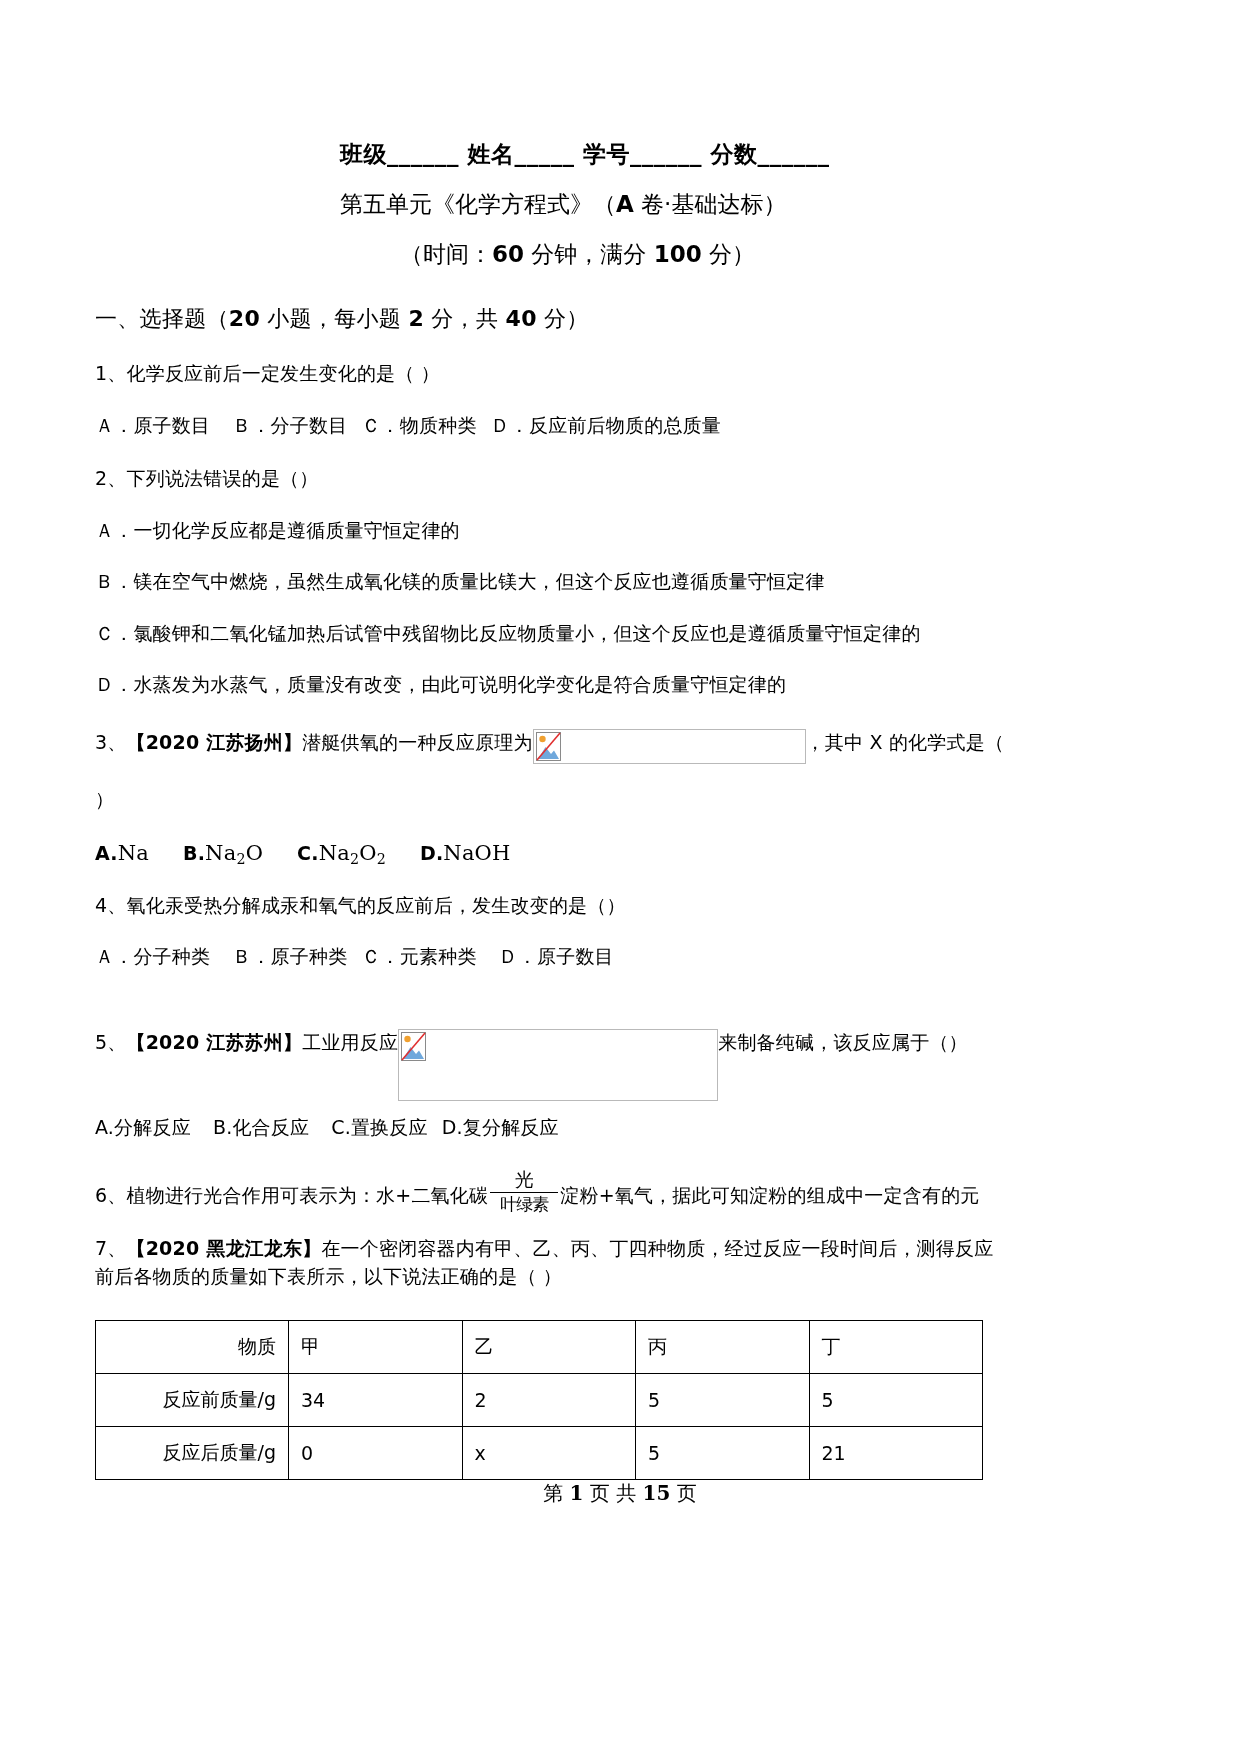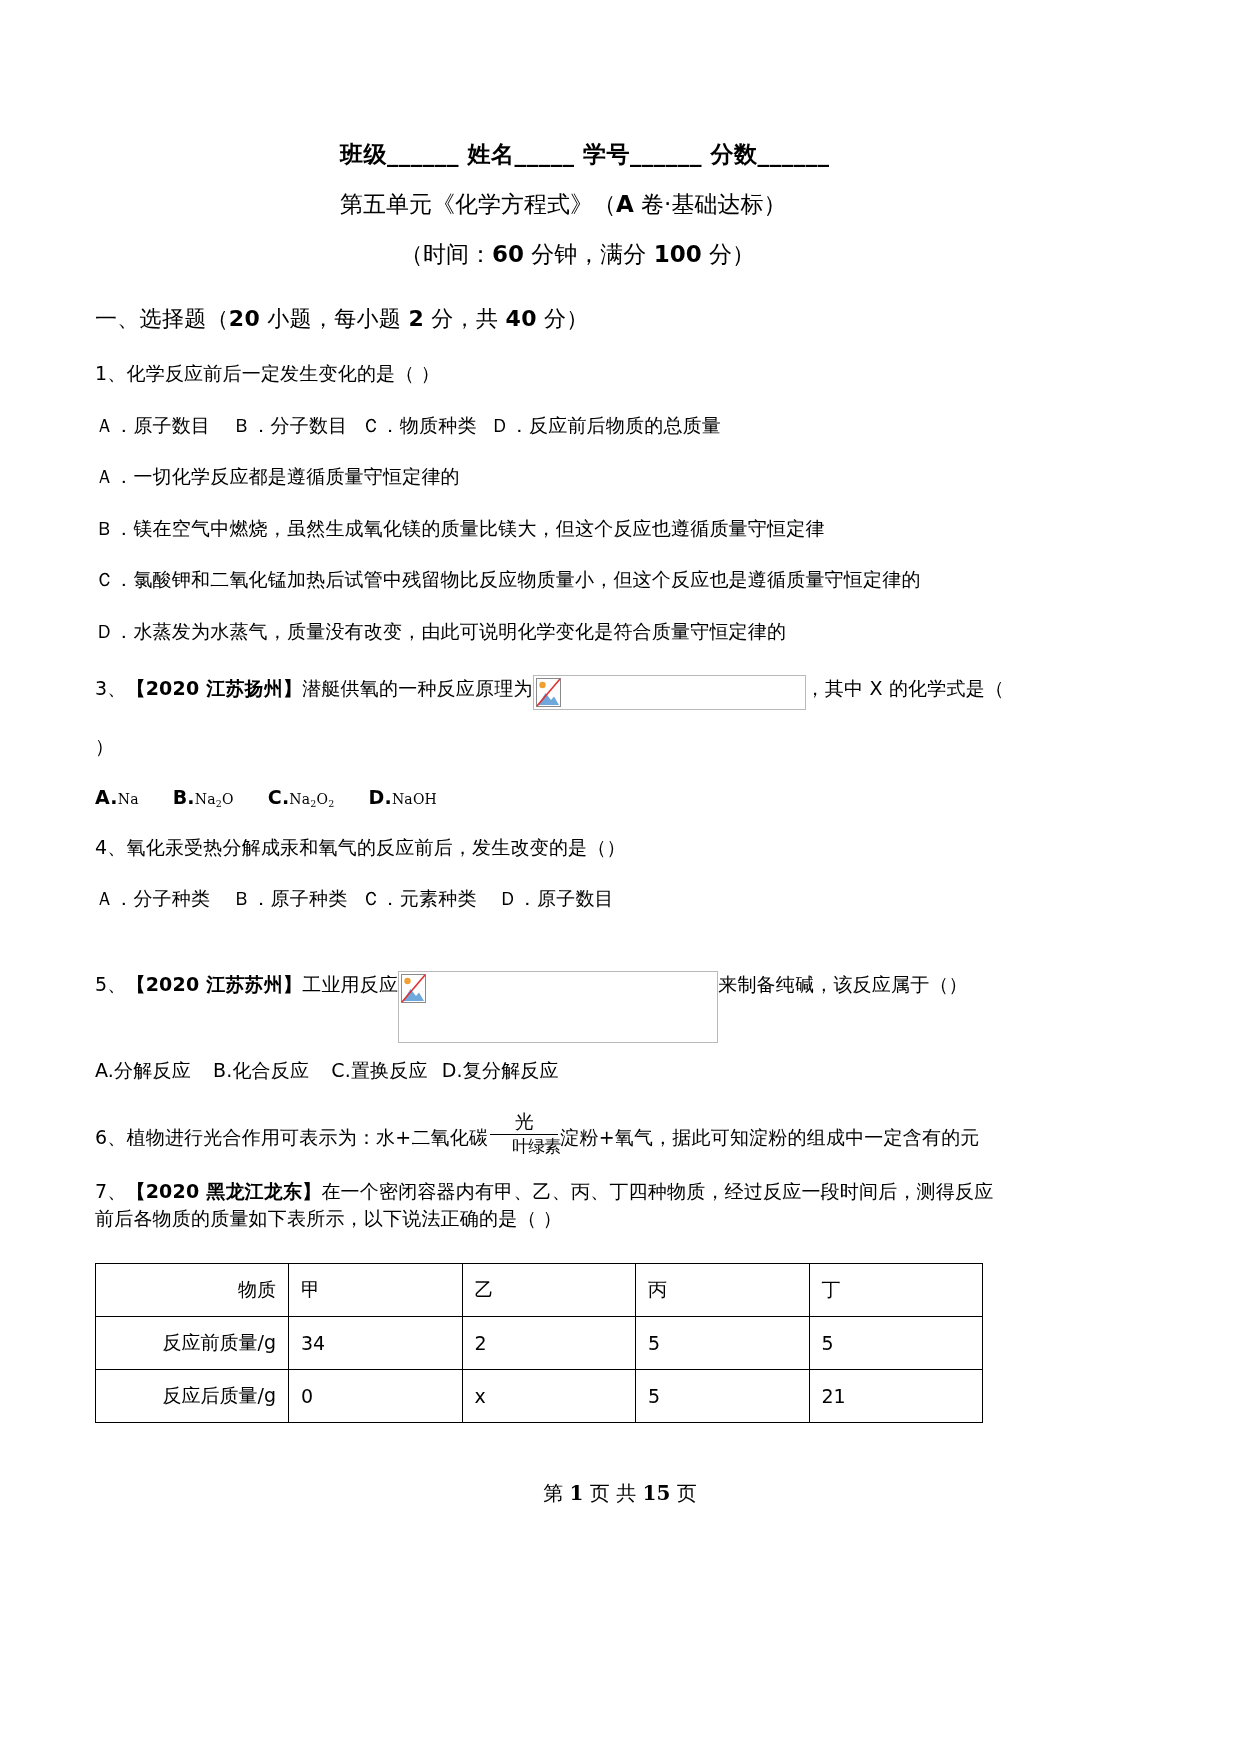--- a/index.html
+++ b/index.html
@@ -68,21 +68,21 @@
   .q.tight { margin-top: 22px; }
   .wide-gap { margin-top: 30px; }
 
   .opt-sp { display: inline-block; width: 22px; }
   .opt-sp-s { display: inline-block; width: 14px; }
   .opt-sp-l { display: inline-block; width: 34px; }
 
   
   .chem {
     font-family: "DejaVu Serif", "Liberation Serif", serif;
-    font-size: 14px;
+    font-size: 21px;
   }
   .chem sub {
     font-size: 0.68em;
     vertical-align: -0.28em;
   }
   .lab {
     font-family: "DejaVu Sans", "Liberation Sans", sans-serif;
     font-weight: bold;
     font-size: 19px;
   }
@@ -133,21 +133,21 @@
   }
   .rxn .bar {
     position: absolute;
     left: 2px;
     width: 68px;
     bottom: 9px;
     border-top: 1px solid #000;
   }
   .rxn .below {
     position: absolute;
-    left: 12px;
+    left: 0;
     width: 72px;
     bottom: -11px;
     font-size: 17px;
     line-height: 1;
     text-align: center;
     letter-spacing: -1px;
   }
 
   
   table.data {
@@ -197,20 +197,23 @@
       <span>一、选择题（</span><span class="b">20</span><span> 小题，每小题 </span><span class="b">2</span><span> 分，共 </span><span class="b">40</span><span> 分）</span>
     </div>
 
     <div class="q">
       <span>1、</span><span>化学反应前后一定发生变化的是（    ）</span>
     </div>
     <div class="q opts">
       <span>Ａ．原子数目</span><span class="opt-sp"></span><span>Ｂ．分子数目</span><span class="opt-sp-s"></span><span>Ｃ．物质种类</span><span class="opt-sp-s"></span><span>Ｄ．反应前后物质的总质量</span>
     </div>
 
+    <div class="q">
+      <span>2、</span><span>下列说法错误的是（）</span>
+    </div>
     <div class="q opts">Ａ．一切化学反应都是遵循质量守恒定律的</div>
     <div class="q opts">Ｂ．镁在空气中燃烧，虽然生成氧化镁的质量比镁大，但这个反应也遵循质量守恒定律</div>
     <div class="q opts">Ｃ．氯酸钾和二氧化锰加热后试管中残留物比反应物质量小，但这个反应也是遵循质量守恒定律的</div>
     <div class="q opts">Ｄ．水蒸发为水蒸气，质量没有改变，由此可说明化学变化是符合质量守恒定律的</div>
 
     <div class="q wide-gap">
       <span>3、</span><span class="b">【2020 江苏扬州】</span><span>潜艇供氧的一种反应原理为</span><span class="broken-img bi-q3"><svg class="glyph" viewBox="0 0 25 29">
             <rect x="0.5" y="0.5" width="24" height="28" fill="#ffffff" stroke="#8a8a8a" stroke-width="1"></rect>
             <circle cx="6.5" cy="7" r="3.2" fill="#f0a030"></circle>
             <path d="M2 27 L9.5 15 L15 22 L18 18.5 L23 27 Z" fill="#6fa8dc"></path>

